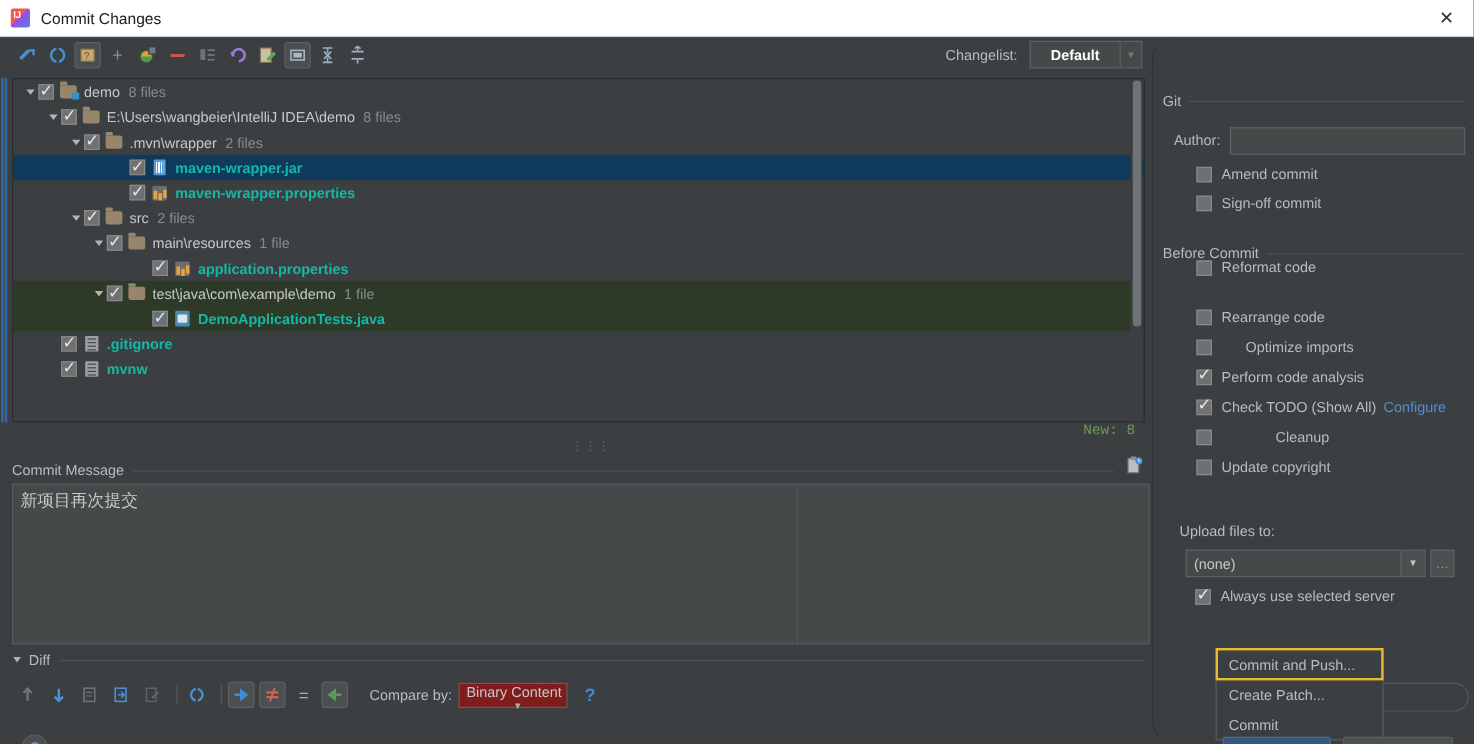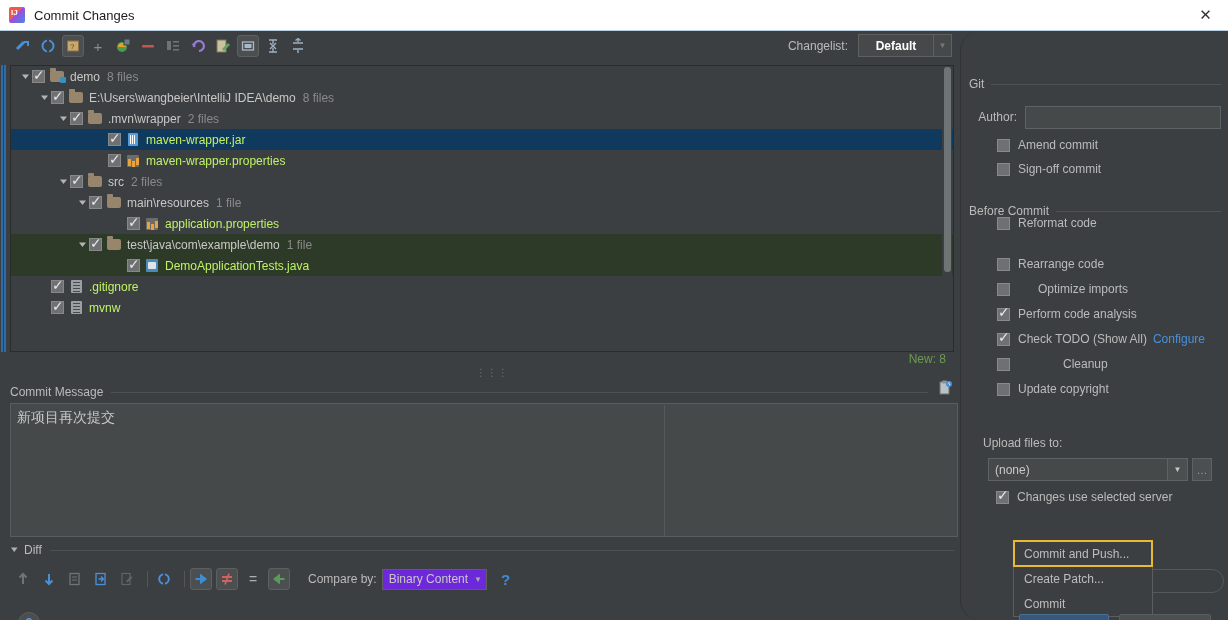--- a/index.html
+++ b/index.html
@@ -66,21 +66,21 @@
   .twist { width:13px; height:21px; display:flex; align-items:center; justify-content:center; flex:0 0 13px; }
   .twist svg { display:block; }
   .cbx { width:13px; height:13px; flex:0 0 13px; margin-right:5px; position:relative; display:inline-block; }
   .cbx .box { position:absolute; inset:0; background:#6e7071; border:1px solid #888; }
   .cbx.checked .tick { position:absolute; left:1px; top:-2px; color:#e6e6e6; font-size:14px; line-height:14px; font-weight:bold; }
   .ficon { width:15px; height:15px; flex:0 0 15px; margin-right:5px; position:relative; }
   .tlabel { font-size:12px; }
   .tcount { font-size:12px; color:#8a8a8a; margin-left:7px; }
 
   .nm-white { color:#c8c8c8; }
-  .nm-green { color:#bef264; }
+  .nm-green { color:#14b8a6;font-weight:bold; }
 
   
   .fold { width:14px; height:11px; background:#97866c; border-radius:1px 2px 2px 2px; position:relative; top:2px; }
   .fold::before { content:""; position:absolute; left:0; top:-3px; width:6px; height:3px; background:#97866c; border-radius:1px 1px 0 0; }
   .fold.module::after { content:""; position:absolute; right:-2px; bottom:-1px; width:6px; height:6px; background:#3592c4; border-radius:1px; }
 
   
   .ic-jar { width:10px; height:13px; background:#5a9bd5; position:relative; top:1px; left:2px; border-radius:1px; }
   .ic-jar::after { content:""; position:absolute; left:2px; top:2px; width:6px; height:9px;
     background: repeating-linear-gradient(to right,#ffffff 0 1px,transparent 1px 2px); }
@@ -91,21 +91,21 @@
   .ic-java::after { content:""; position:absolute; left:2px; top:3px; width:8px; height:7px; background:#dfe4e8; border-radius:1px; }
   .ic-file { width:11px; height:13px; background:#9aa0a6; position:relative; top:1px; left:2px; border-radius:1px; }
   .ic-file::after { content:""; position:absolute; left:2px; top:2px; right:2px; height:1px; background:#4a4a4a;
     box-shadow: 0 3px 0 0 #4a4a4a, 0 6px 0 0 #4a4a4a, 0 9px 0 0 #4a4a4a; }
 
   
   .tree-sb { position:absolute; right:1px; top:1px; width:10px; height:285px; background:#3c3f41; }
   .tree-sb .thumb { position:absolute; left:2px; top:0; width:7px; height:205px; background:#6e7376; border-radius:3px; }
 
   
-  .newcount { position:absolute; right:14px; top:321px; color:#6a9c4f; font-size:12px; }
+  .newcount { position:absolute; right:14px; top:321px; color:#6a9c4f; font-size:12px;font-family:Liberation Mono, monospace; }
 
   
   .splitdots { position:absolute; left:476px; top:336px; color:#6b6e70; font-size:10px; letter-spacing:1px; }
 
   
   .cm-head { position:absolute; left:10px; top:352px; width:944px; height:18px; display:flex; align-items:center; }
   .cm-head .lbl { font-size:12px; color:#bbbbbb; }
   .cm-head .line { flex:1; height:1px; background:#4f5254; margin-left:8px; margin-right:26px; }
   .cm-hist { position:absolute; right:6px; top:348px; width:18px; height:18px; }
 
@@ -118,21 +118,21 @@
   .diff-head .tri { margin-right:5px; }
   .diff-head .lbl { font-size:12px; color:#bbbbbb; }
   .diff-head .line { flex:1; height:1px; background:#4f5254; margin-left:8px; }
 
   .diff-tb { position:absolute; left:12px; top:534px; height:28px; display:flex; align-items:center; }
   .dtb { width:22px; height:22px; margin-right:4px; display:flex; align-items:center; justify-content:center; border-radius:3px; position:relative; }
   .dtb.framed { border:1px solid #5e6060; background:#4b4f50; }
   .dtb-sep { width:1px; height:16px; background:#555; margin:0 5px; }
   .cmpby { margin-left:14px; display:flex; align-items:center; }
   .cmpby .t { font-size:12px; color:#bbbbbb; margin-right:5px; }
-  .cmpby .combo { height:21px; padding:0 4px 0 6px; background:#6d28d9; border:1px solid #5e6060; display:flex; align-items:center; color:#c8c8c8; font-size:12px; }
+  .cmpby .combo { height:21px; padding:0 4px 0 6px; background:#7f1d1d; border:1px solid #5e6060; display:flex; align-items:center; color:#c8c8c8; font-size:12px;flex-direction:column; }
   .cmpby .combo .ar { margin-left:6px; font-size:8px; color:#aaa; }
   .qmark { margin-left:14px; color:#3f8cd6; font-size:15px; font-weight:bold; }
 
   .helpbtn { position:absolute; left:18px; top:581px; width:22px; height:22px; border-radius:50%; background:#4a4e50; border:1px solid #5a5e60; display:flex; align-items:center; justify-content:center; color:#5c9bd6; font-size:12px; font-weight:bold; }
 
   
   .right-pane { position:absolute; left:960px; top:0; width:268px; height:589px; border-left:1px solid #323232;border-radius:20px; }
   .sec-head { position:absolute; left:8px; width:252px; height:14px; display:flex; align-items:center; }
   .sec-head .t { font-size:12px; color:#bbbbbb; }
   .sec-head .ln { flex:1; height:1px; background:#4f5254; margin-left:7px; }
@@ -627,21 +627,21 @@
       <span class="v">(none)</span>
       <span class="ar">▼</span>
     </div>
     <div class="upl-dots">…</div>
 
     <div class="chk-row" style="left:996px; top:457px;">
       <span class="chk on">
           <span class="bx"></span>
           <span class="tk">✓</span>
         </span>
-      <span class="cl">Changes use selected server</span>
+      <span class="cl">Always use selected server</span>
     </div>
 
     <div class="ghost-pill"></div>
 
     <div class="popup">
       <div id="popup-items">
           <div class="pop-item hl" style="outline-color: rgb(232, 185, 49);">Commit and Push...</div>
           <div class="pop-item">Create Patch...</div>
           <div class="pop-item">Commit</div>
         </div>

